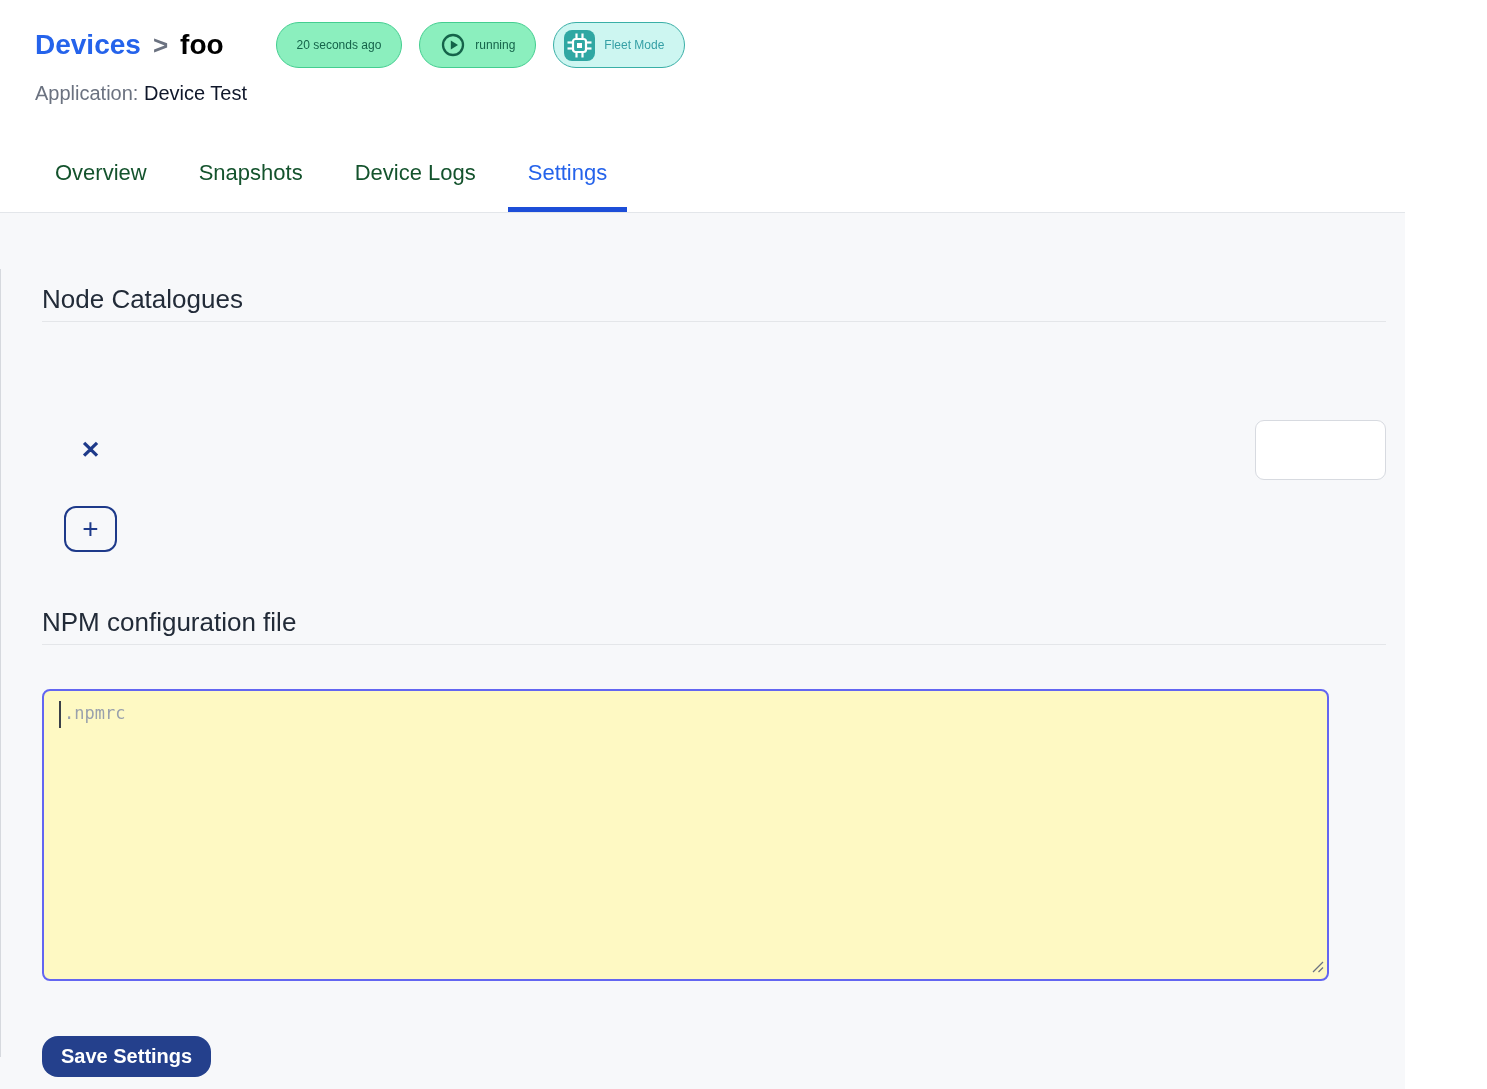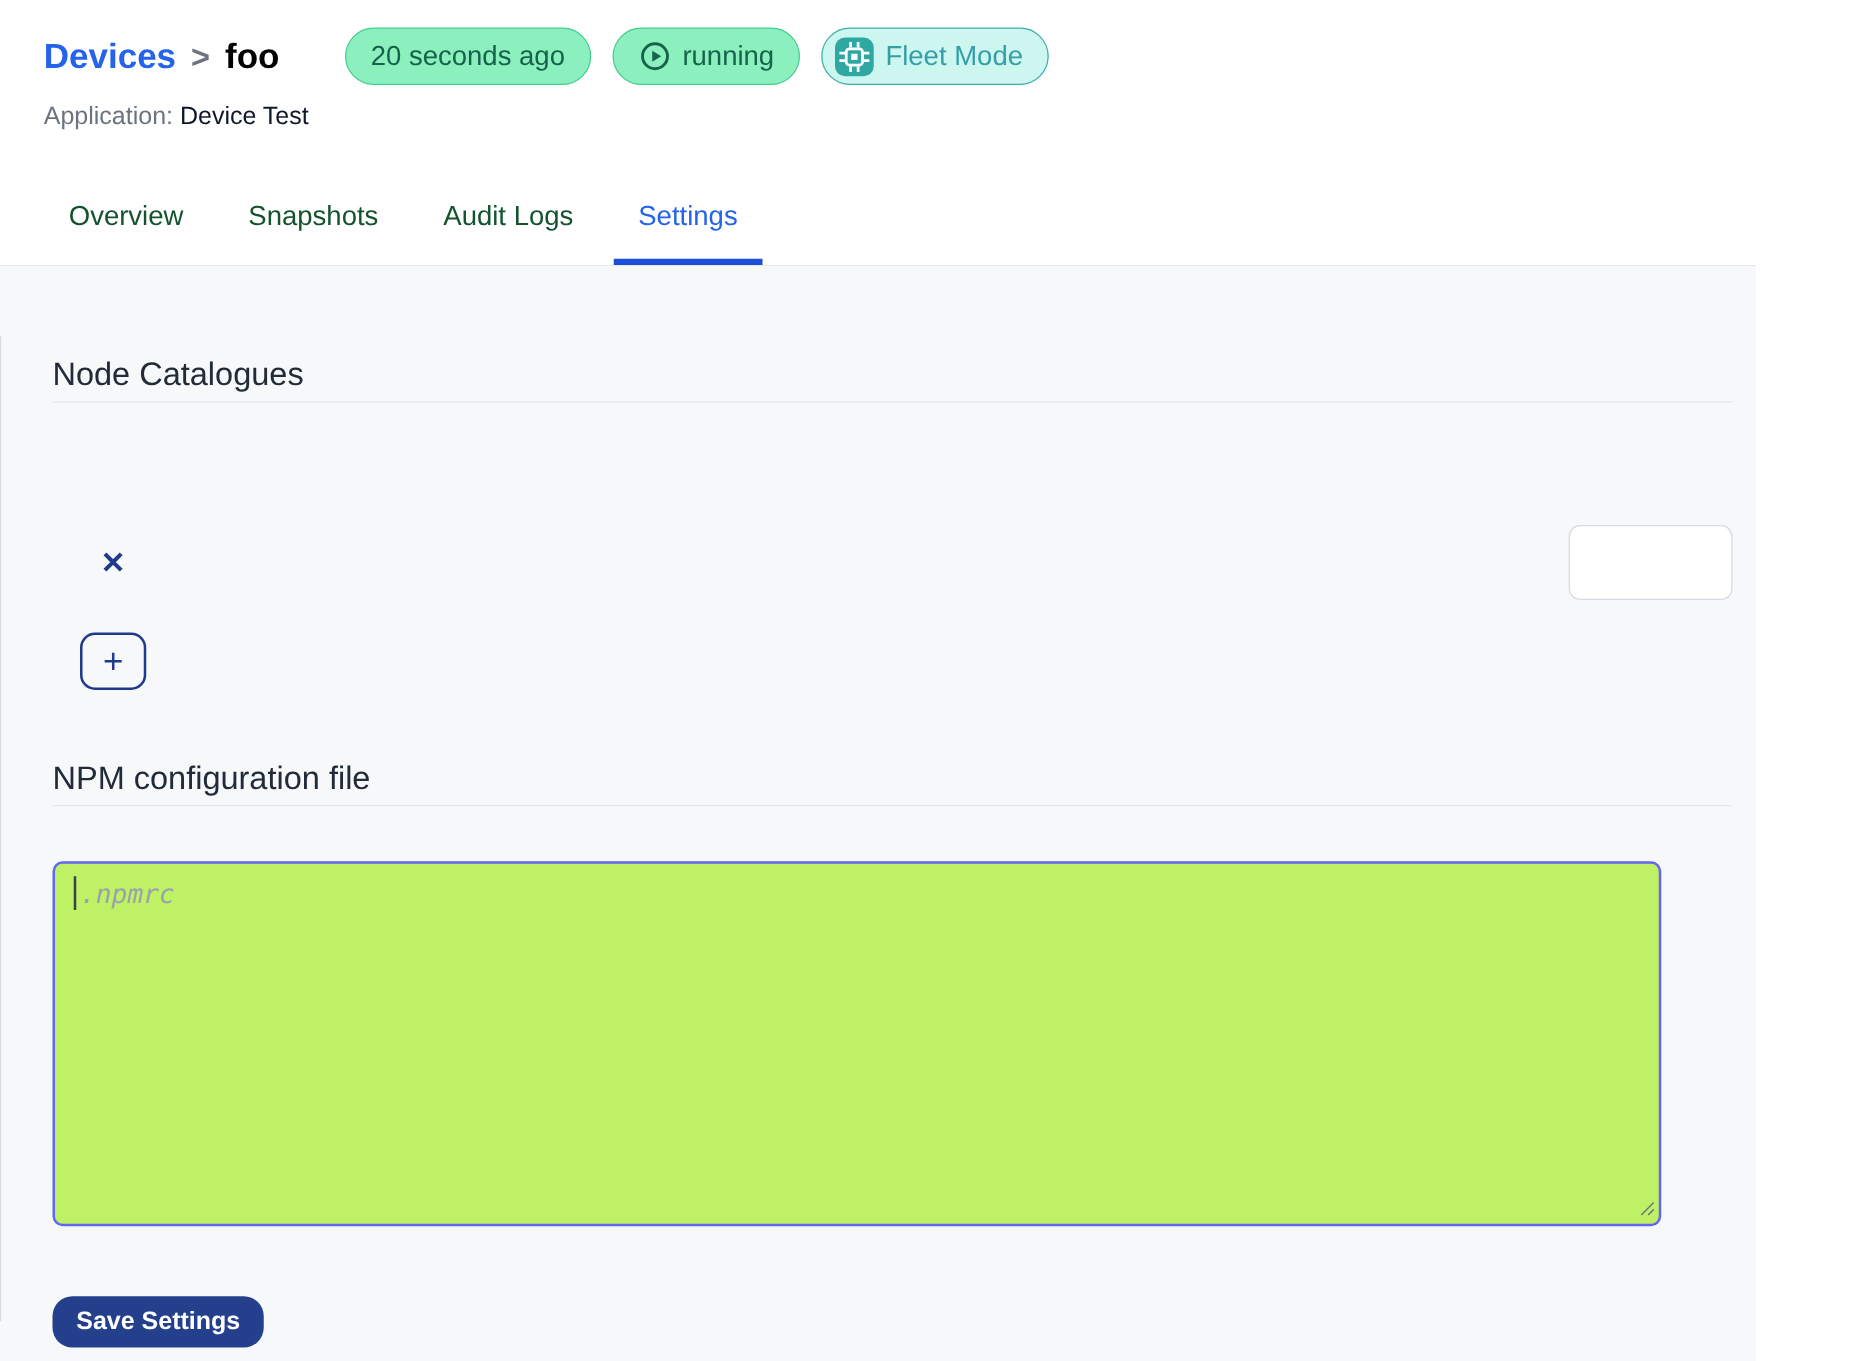--- a/index.html
+++ b/index.html
@@ -8,21 +8,21 @@
   .page { width:1405px; height:1089px; display:flex; flex-direction:column; overflow:hidden; }
 
   
   .header { background:#fff; padding:22px 0 0 35px; border-bottom:1px solid #E3E6EA; }
   .crumb-row { display:flex; align-items:center; height:46px; }
   .crumb-parent { color:#2563EB; font-size:28px; font-weight:700; text-decoration:none; cursor:pointer; }
   .crumb-sep { color:#6B7280; font-size:26px; font-weight:700; margin:0 12px; }
   .crumb-current { color:#000000; font-size:28px; font-weight:700; }
   .badges { display:flex; align-items:center; gap:17px; margin-left:52px; }
   .badge { display:flex; align-items:center; gap:9px; height:46px; padding:0 20px;
-           border-radius:23px; font-size:22px; }
+           border-radius:23px; font-size:12px; }
   .badge-green { background:#8BEFBE; border:1.5px solid #44CE90; color:#15634A; }
   .badge-teal  { background:#CDF6F1; border:1.5px solid #3AAFA7; color:#349FA5; padding-left:10px; }
   .play-icon { display:flex; }
   .chip-icon { width:31px; height:31px; background:#2FA7A3; border-radius:8px;
                display:flex; align-items:center; justify-content:center; }
   .app-row { margin-top:14px; font-size:20px; height:25px; }
   .app-label { color:#6B7280; }
   .app-link { color:#0f172a; cursor:pointer; }
   .tabs { display:flex; gap:12px; margin-top:51px; padding-left:-4px; }
   .tab { font-size:22px; color:#14532d; padding:0 20px 19px 20px; line-height:30px;
@@ -49,22 +49,22 @@
                 background:none; border:none; color:#1E3A8A; font-size:24px; font-weight:700; cursor:pointer; }
   .cat-input { width:100%; height:60px; border:1px solid #D7DAE0; border-radius:9px;
                background:#fff; font-size:22px; padding:0 18px; color:#1F2937; outline:none; }
   .add-btn { width:53px; height:46px; margin-left:22px; background:transparent;
              border:2px solid #1E3A8A; border-radius:12px; color:#1E3A8A; font-size:28px;
              font-weight:400; line-height:1; display:flex; align-items:center; justify-content:center; cursor:pointer; }
 
   .npm-title { margin-top:55px; }
   .ta-wrap { position:relative; margin-top:44px; width:calc(100% - 57px); }
   .npm-textarea { width:100%; height:292px; border:2px solid #6366F1; border-radius:8px;
-                  background:#bef264; resize:none; outline:none; padding:12px 18px 12px 20px;
-                  font-family:"DejaVu Sans Mono", monospace; font-size:21px; color:#3A4049;font-style:italic; }
+                  background:#fef9c3; resize:none; outline:none; padding:12px 18px 12px 20px;
+                  font-family:"DejaVu Sans Mono", monospace; font-size:17px; color:#3A4049; }
   .npm-textarea::placeholder { color:#9AA1AC; }
   .caret { position:absolute; left:17px; top:12px; width:2px; height:27px; background:#3A4049; }
   .resize-handle { position:absolute; right:5px; bottom:8px; pointer-events:none; }
 
   .save-btn { margin-top:51px; height:41px; padding:0 19px; background:#24408C; border:none;
               border-radius:16px; color:#fff; font-family:"Liberation Sans", sans-serif;
               font-size:20px; font-weight:700; cursor:pointer; }
 </style>
 </head>
 <body>
@@ -114,21 +114,21 @@
 
     <div class="app-row">
       <span class="app-label">Application:</span>
       <span> </span>
       <a class="app-link">Device Test</a>
     </div>
 
     <nav class="tabs">
       <div class="tab">Overview</div>
       <div class="tab">Snapshots</div>
-      <div class="tab">Audit Logs</div>
+      <div class="tab">Device Logs</div>
       <div class="tab active">Settings</div>
     </nav>
   </header>
 
   <div class="content">
 
     <div class="vdivider"></div>
 
     <main>
       <h2 class="section-title">Node Catalogues</h2>

